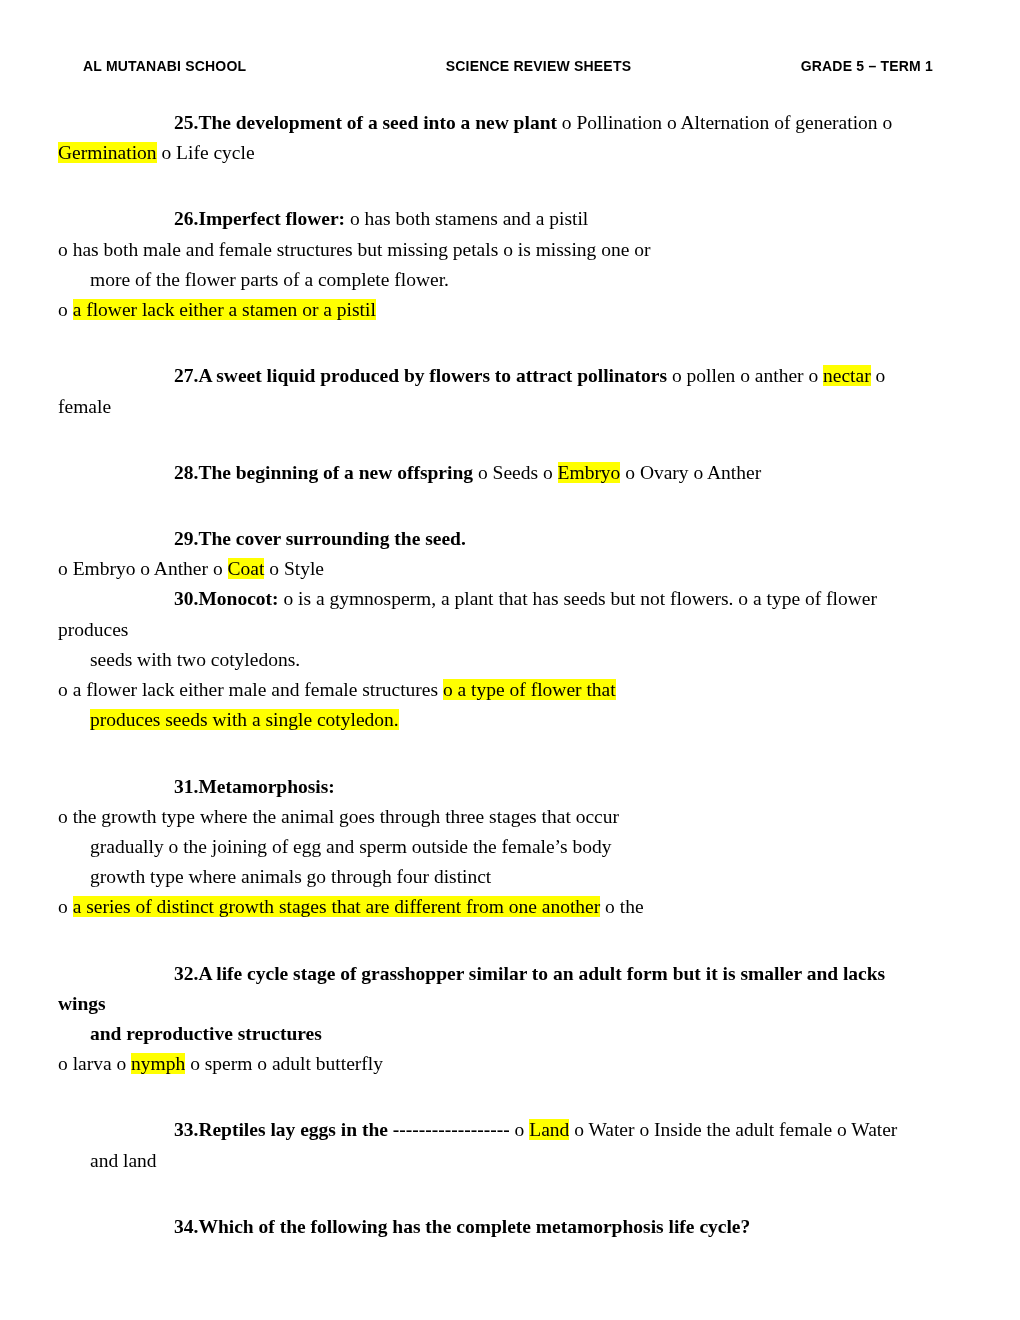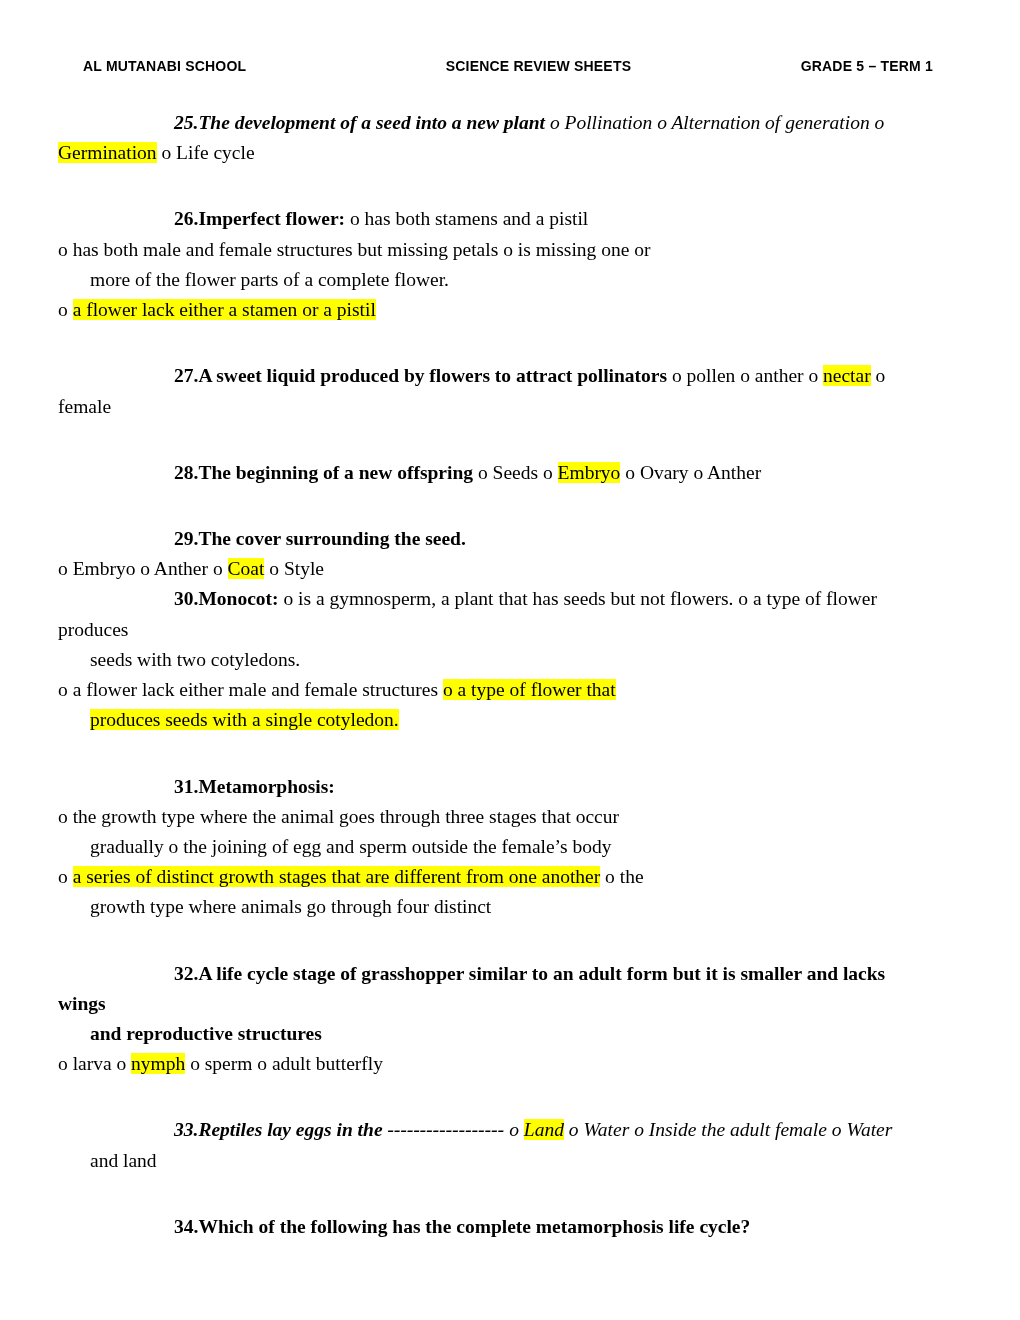--- a/index.html
+++ b/index.html
@@ -58,21 +58,20 @@
   .opt { font-weight: 400; }
   .hl {
     background: #ffff00;
   }
   .indent {
     padding-left: 32px;
   }
   .gap-lg { height: 36px; }
   .justify {
     text-align: justify;
-    font-style: italic;
   }
   .line { display: block; }
 </style>
 </head>
 <body>
 
 <div class="page">
 
   <div class="header">
     <div class="h-left">AL MUTANABI SCHOOL</div>
@@ -146,24 +145,24 @@
   </div>
 
   <div class="gap-lg"></div>
 
   <div class="q-block">
     <div class="q-first-line">
       <span class="q-num">31.</span><span class="q-stem">Metamorphosis:</span>
     </div>
     <div class="line">o the growth type where the animal goes through three stages that occur</div>
     <div class="line indent">gradually  o the joining of egg and sperm outside the female’s body</div>
+    <div class="line indent">growth type where animals go through four distinct</div>
     <div class="line">
       <span class="opt">o </span><span class="hl">a series of distinct growth stages that are different from one another</span><span class="opt">  o the</span>
     </div>
-    <div class="line indent">growth type where animals go through four distinct</div>
   </div>
 
   <div class="gap-lg"></div>
 
   <div class="q-block">
     <div class="q-first-line">
       <span class="q-num">32.</span><span class="q-stem">A life cycle stage of grasshopper similar to an adult form but it is smaller and lacks wings</span>
     </div>
     <div class="line">
       <span class="q-stem" style="padding-left:32px;">and reproductive structures</span>

